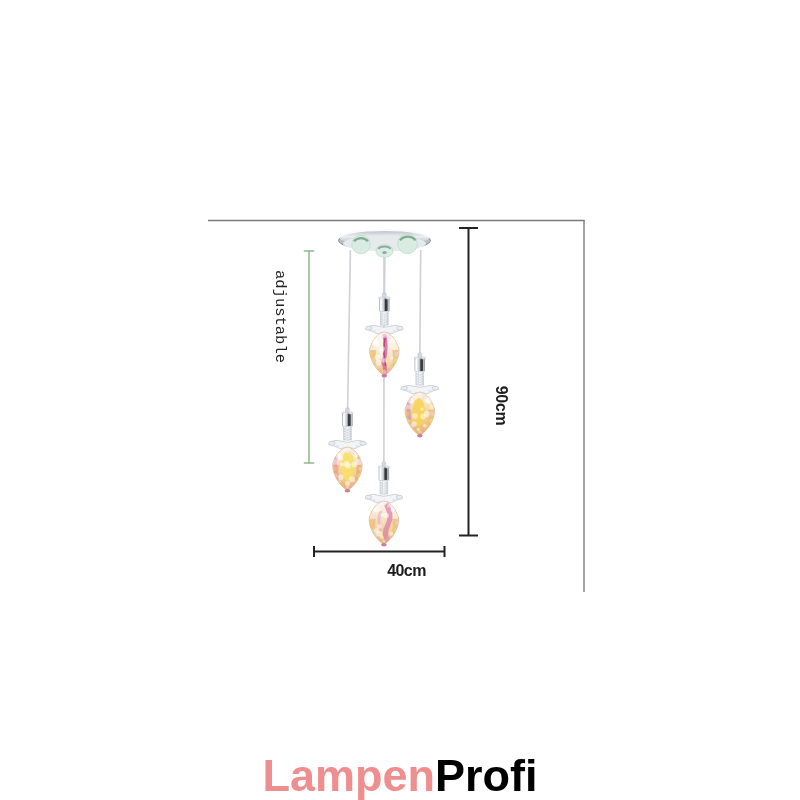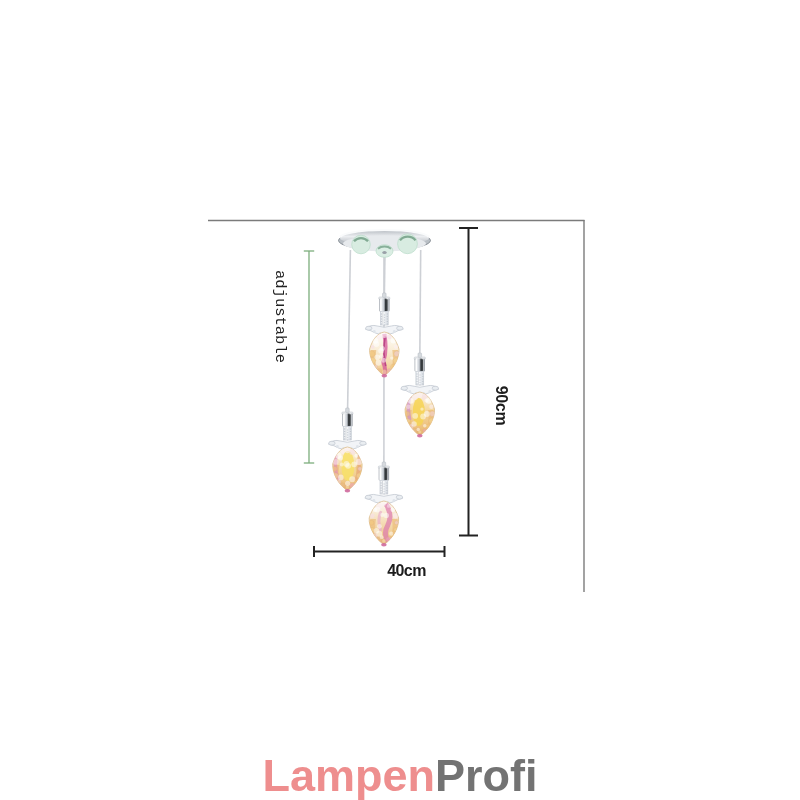--- a/index.html
+++ b/index.html
@@ -1,20 +1,20 @@
 <!DOCTYPE html>
 <html><head>
 <meta charset="utf-8">
 <style>
   html, body { margin: 0; padding: 0; background: #ffffff; width: 800px; height: 800px; overflow: hidden; }
   .stage { position: relative; width: 800px; height: 800px; font-family: "Liberation Sans", sans-serif; }
   .logo { position: absolute; left: 0; top: 750px; width: 800px; text-align: center;
           font-family: "Liberation Sans", sans-serif; font-size: 45px; font-weight: bold; letter-spacing: 0px; }
   .logo .pink { color: #ee8e8e; margin-top: 8px; }
-  .logo .gray { color: #737373; }
+  .logo .gray { color: #000000; }
 </style>
 </head>
 <body>
 <div class="stage">
 
 <svg width="800" height="800" viewBox="0 0 800 800" xmlns="http://www.w3.org/2000/svg">
 <defs>
 <linearGradient id="chrome" x1="0" y1="0" x2="1" y2="0">
   <stop offset="0" stop-color="#9aa0a8"></stop>
           <stop offset="0.18" stop-color="#f5f7f9"></stop>

